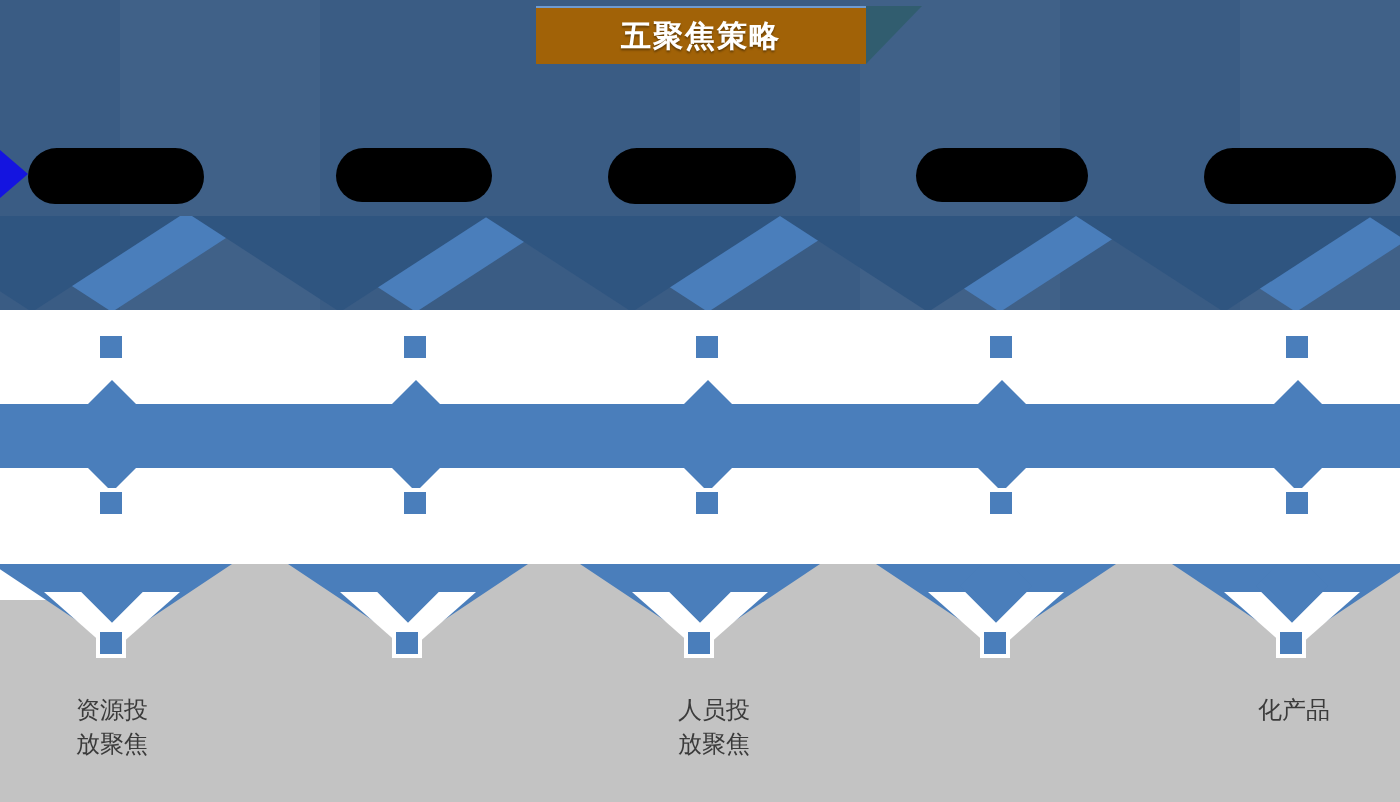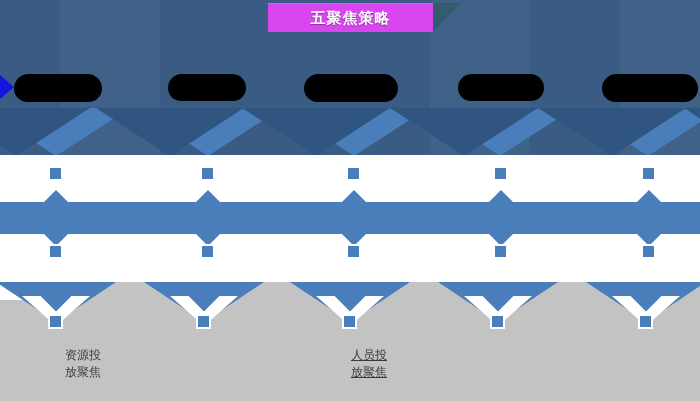--- a/index.html
+++ b/index.html
@@ -15,21 +15,21 @@
     background:#3a5c84;
   }
   .top-shade{
     position:absolute;top:0;width:100px;height:160px;
     background:rgba(255,255,255,0.035);
   }
 
   
   .title-banner{
     position:absolute;left:268px;top:3px;width:165px;height:29px;
-    background:#d946ef;
+    background:#a16207;
     border-top:1px solid #6f9bd1;
     box-sizing:border-box;
     display:flex;align-items:center;justify-content:center;
     z-index:30;
   }
   .title-banner .t{
     color:#ffffff;font-size:15px;font-weight:bold;letter-spacing:1px;
     text-shadow:0 1px 1px rgba(0,0,0,.35);
     white-space:nowrap;
   }
@@ -132,21 +132,21 @@
     z-index:10;
   }
   .blue-diamond{
     position:absolute;width:26px;height:26px;background:#4a7ebb;
     transform:rotate(45deg);z-index:12;
   }
 
   
   .blabel{
     position:absolute;z-index:40;
-    width:90px;text-align:right;
+    width:90px;text-align:center;
     color:#3b3b3b;font-size:12px;line-height:17px;
     font-family:"Liberation Sans","DejaVu Sans",sans-serif;
   }
 </style>
 </head>
 <body>
 
 <div id="stage">
 
   <div class="top-band-inner"></div>
@@ -238,20 +238,21 @@
   <div class="sq" style="left:48px;  top:314px;z-index:14;"></div>
   <div class="sq" style="left:196px; top:314px;z-index:14;"></div>
   <div class="sq" style="left:342px; top:314px;z-index:14;"></div>
   <div class="sq" style="left:490px; top:314px;z-index:14;"></div>
   <div class="sq" style="left:638px; top:314px;z-index:14;"></div>
 
   <div class="blabel" style="left:11px;  top:347px;">
     <div>资源投</div>
     <div>放聚焦</div>
   </div>
-  <div class="blabel" style="left:297px; top:347px;text-decoration:underline;">
+  <div class="blabel" style="left:312px; top:347px;">
     <div>人员投</div>
     <div>放聚焦</div>
   </div>
   <div class="blabel" style="left:597px; top:347px;width:100px;">
+    <div>化产品</div>
   </div>
 
 </div>
 
 </body></html>

